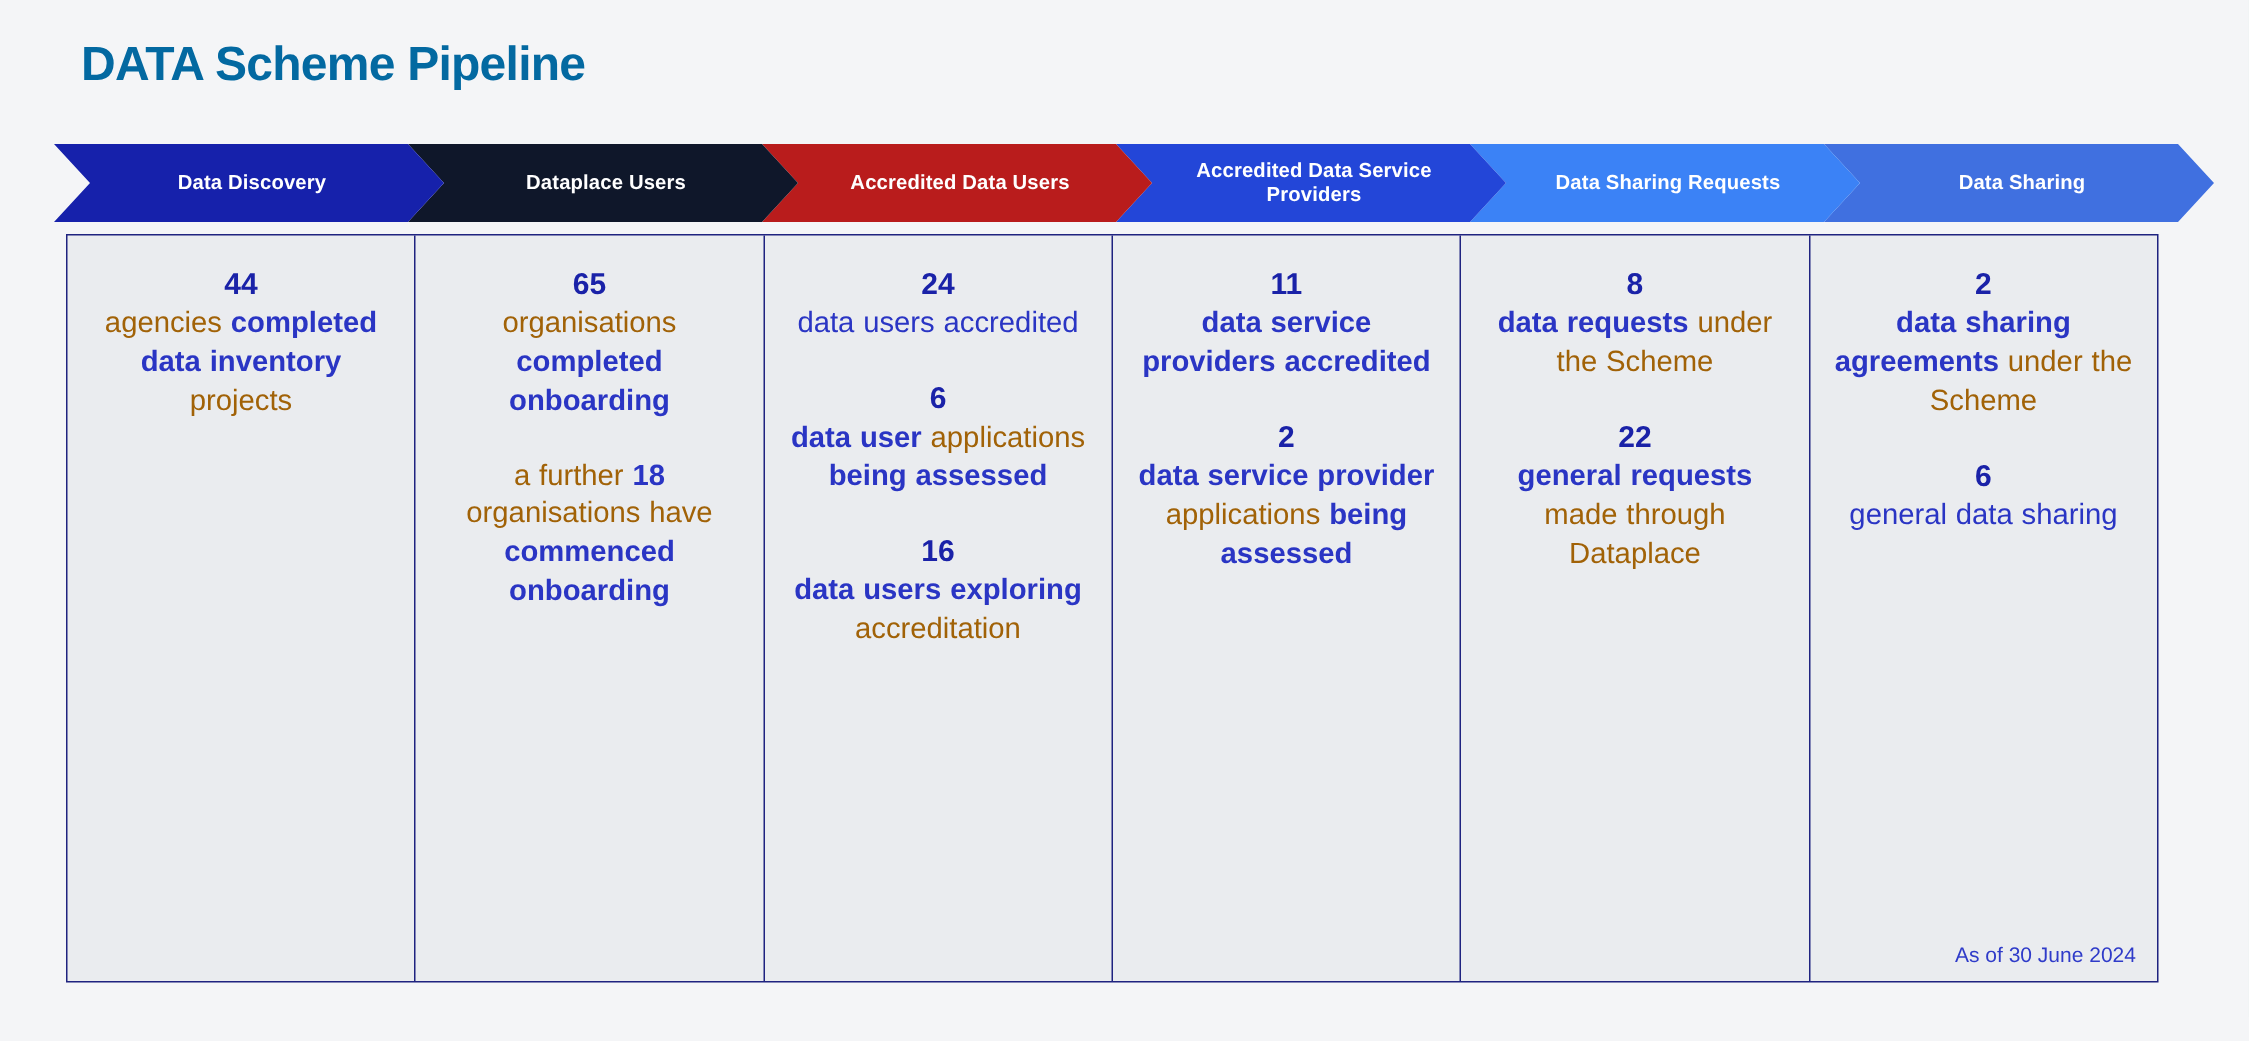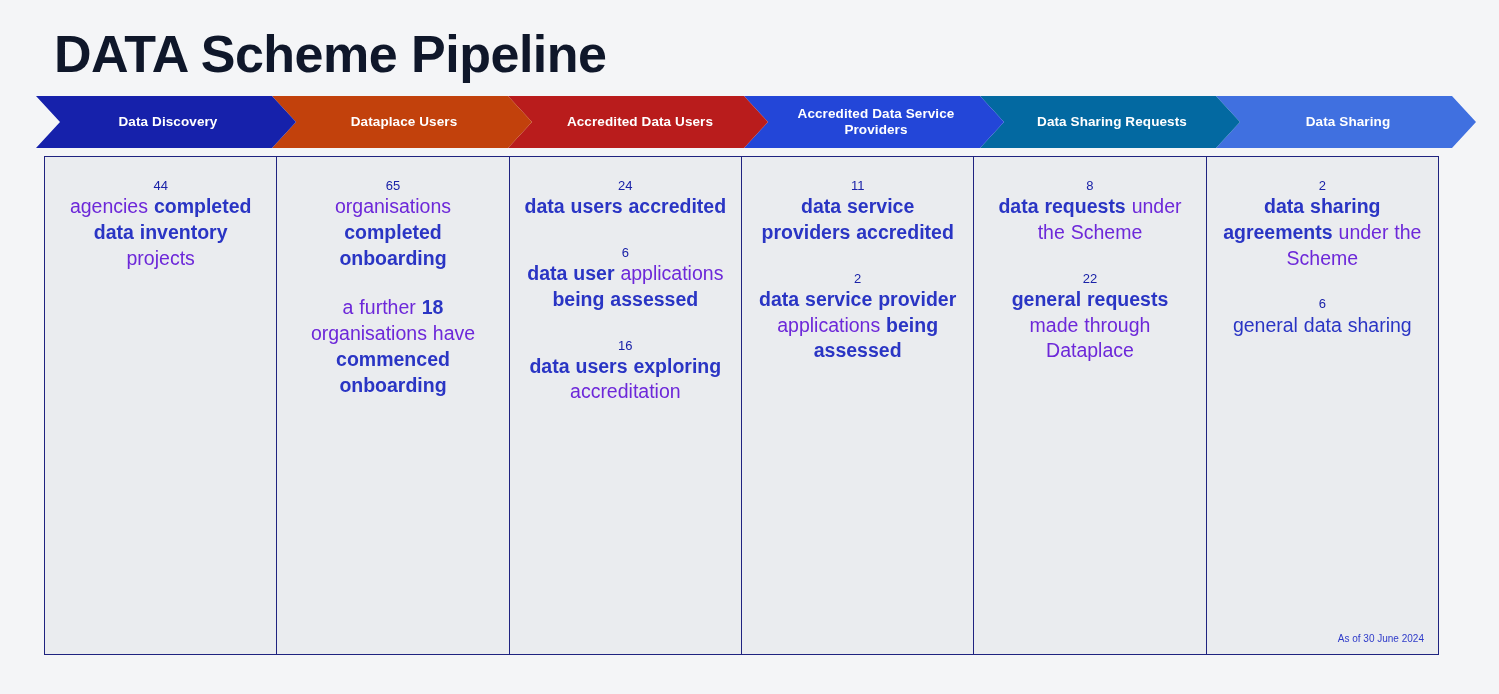--- a/index.html
+++ b/index.html
@@ -17,24 +17,24 @@
     width: 1499px;
     height: 694px;
     background: #f4f5f7;
   }
 
   
   #page-title {
     position: absolute;
     left: 54px;
     top: 24px;
-    font-size: 52px;
+    font-size: 32px;
     font-weight: bold;
     letter-spacing: -0.5px;
-    color: #0f172a;
+    color: #0369a1;
     white-space: nowrap;
   }
 
   
   #chevron-band {
     position: absolute;
     left: 36px;
     top: 96px;
     width: 1440px;
     height: 36px;
@@ -85,75 +85,75 @@
     font-size: 19.5px;
     line-height: 1.32;
     color: #2a35c4;
     margin-bottom: 24px;
     word-spacing: 0.5px;
   }
   .para:last-child { margin-bottom: 0; }
 
   .num {
     display: block;
-    font-weight: normal;
+    font-weight: bold;
     color: #1a22a8;
-    font-size: 13px;
+    font-size: 20px;
     line-height: 1.32;
   }
 
-  .light { color: #6d28d9; font-weight: normal; }
+  .light { color: #a16207; font-weight: normal; }
 
   #footnote {
     position: absolute;
     right: 14px;
     bottom: 10px;
-    font-size: 10px;
+    font-size: 14px;
     color: #2f3bc9;
     white-space: nowrap;
   }
 </style>
 </head>
 <body>
 
 <div id="page">
 
   <div id="page-title">DATA Scheme Pipeline</div>
 
   <div id="chevron-band">
       <div class="chevron" style="left: 0px; width: 260px; background: rgb(22, 33, 171); z-index: 6;">
         <span class="chev-label">Data Discovery</span>
       </div>
-      <div class="chevron" style="left: 236px; width: 260px; background: #c2410c; z-index: 5; text-align: center;">
+      <div class="chevron" style="left: 236px; width: 260px; background: #0f172a; z-index: 5; text-align: center;">
         <span class="chev-label">Dataplace Users</span>
       </div>
       <div class="chevron" style="left: 472px; width: 260px; background: #b91c1c; z-index: 4;">
         <span class="chev-label">Accredited Data Users</span>
       </div>
       <div class="chevron" style="left: 708px; width: 260px; background: rgb(35, 70, 216); z-index: 3;">
         <span class="chev-label">Accredited Data Service Providers</span>
       </div>
-      <div class="chevron" style="left: 944px; width: 260px; background: #0369a1; z-index: 2;">
+      <div class="chevron" style="left: 944px; width: 260px; background: #3b82f6; z-index: 2;">
         <span class="chev-label">Data Sharing Requests</span>
       </div>
       <div class="chevron" style="left: 1180px; width: 260px; background: rgb(64, 112, 224); z-index: 1; text-align: center;">
         <span class="chev-label">Data Sharing</span>
       </div>
     </div>
 
   <div id="body-panel">
       <div class="col">
         <div class="para"><span class="num">44</span><span class="light">agencies </span><span class="" style="font-weight: bold;">completed data inventory </span><span class="light">projects</span></div>
       </div>
       <div class="col">
         <div class="para"><span class="num">65</span><span class="light">organisations </span><span class="" style="font-weight: bold; margin-top: 28px;">completed onboarding</span></div>
         <div class="para"><span class="light">a further </span><span class="" style="font-weight: bold;">18 </span><span class="light">organisations have </span><span class="" style="font-weight: bold;">commenced onboarding</span></div>
       </div>
       <div class="col">
-        <div class="para"><span class="num">24</span><span class="" style="font-weight: bold; margin-top: 16px;">data users accredited</span></div>
+        <div class="para"><span class="num">24</span><span class="" style="font-weight: normal; margin-top: 16px;">data users accredited</span></div>
         <div class="para"><span class="num">6</span><span class="" style="font-weight: bold;">data user </span><span class="light">applications </span><span class="" style="font-weight: bold;">being assessed</span></div>
         <div class="para"><span class="num">16</span><span class="" style="font-weight: bold;">data users exploring </span><span class="light">accreditation</span></div>
       </div>
       <div class="col">
         <div class="para"><span class="num">11</span><span class="" style="font-weight: bold;">data service providers accredited</span></div>
         <div class="para"><span class="num">2</span><span class="" style="font-weight: bold; text-align: right;">data service provider </span><span class="light">applications </span><span class="" style="font-weight: bold;">being assessed</span></div>
       </div>
       <div class="col">
         <div class="para"><span class="num">8</span><span class="" style="font-weight: bold;">data requests </span><span class="light">under the Scheme</span></div>
         <div class="para"><span class="num">22</span><span class="" style="font-weight: bold;">general requests </span><span class="light">made through Dataplace</span></div>

